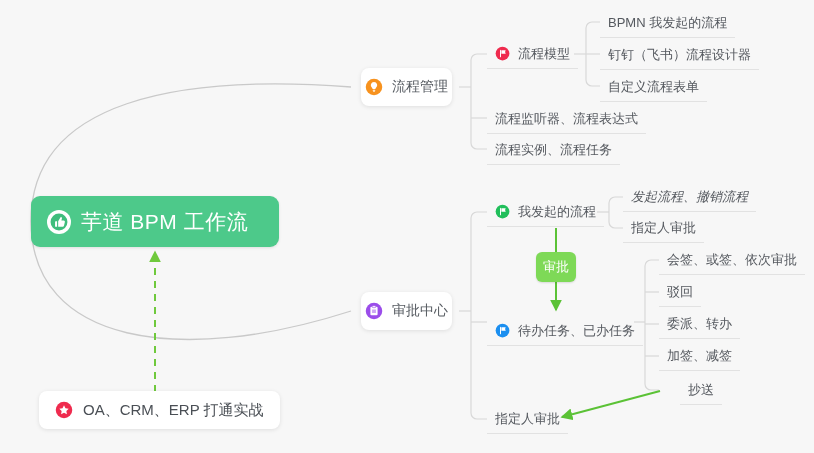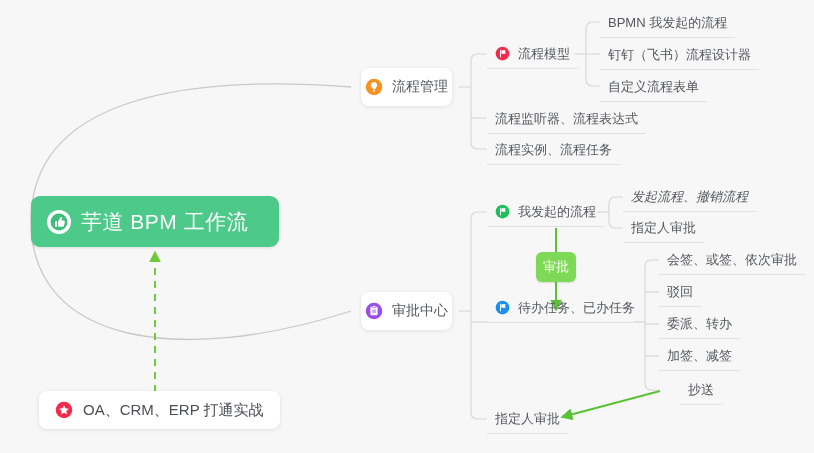--- a/index.html
+++ b/index.html
@@ -261,21 +261,21 @@
     <span class="label">发起流程、撤销流程</span>
   </div>
   <div class="node leaf" style="left:623px; top:213px;">
     <span class="label">指定人审批</span>
   </div>
 
   <div class="node chip">
     <span class="label">审批</span>
   </div>
 
-  <div class="node leaf" style="left:487px; top:293px;font-family:Liberation Serif, serif;">
+  <div class="node leaf" style="left:487px; top:316px;font-family:Liberation Serif, serif;">
     <span class="ico sml">
       <svg width="15" height="15" viewBox="0 0 24 24">
         <circle cx="12" cy="12" r="11" fill="#1b8ff0"></circle>
         <rect x="8" y="6" width="1.6" height="12" rx="0.8" fill="#ffffff"></rect>
         <path d="M10.2 6.8h6.2c.5 0 .8.5.6.9l-1 1.9 1 1.9c.2.4-.1.9-.6.9h-6.2V6.8z" fill="#ffffff"></path>
       </svg>
     </span>
     <span class="label ic">待办任务、已办任务</span>
   </div>
 

